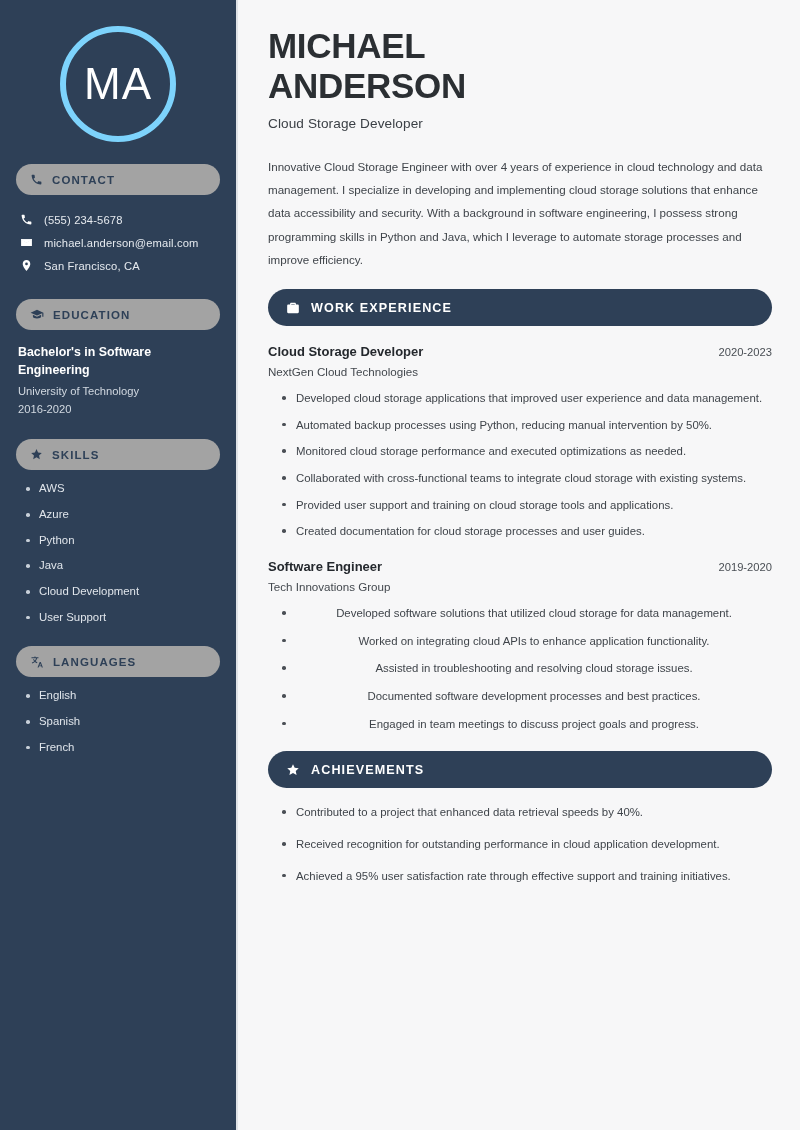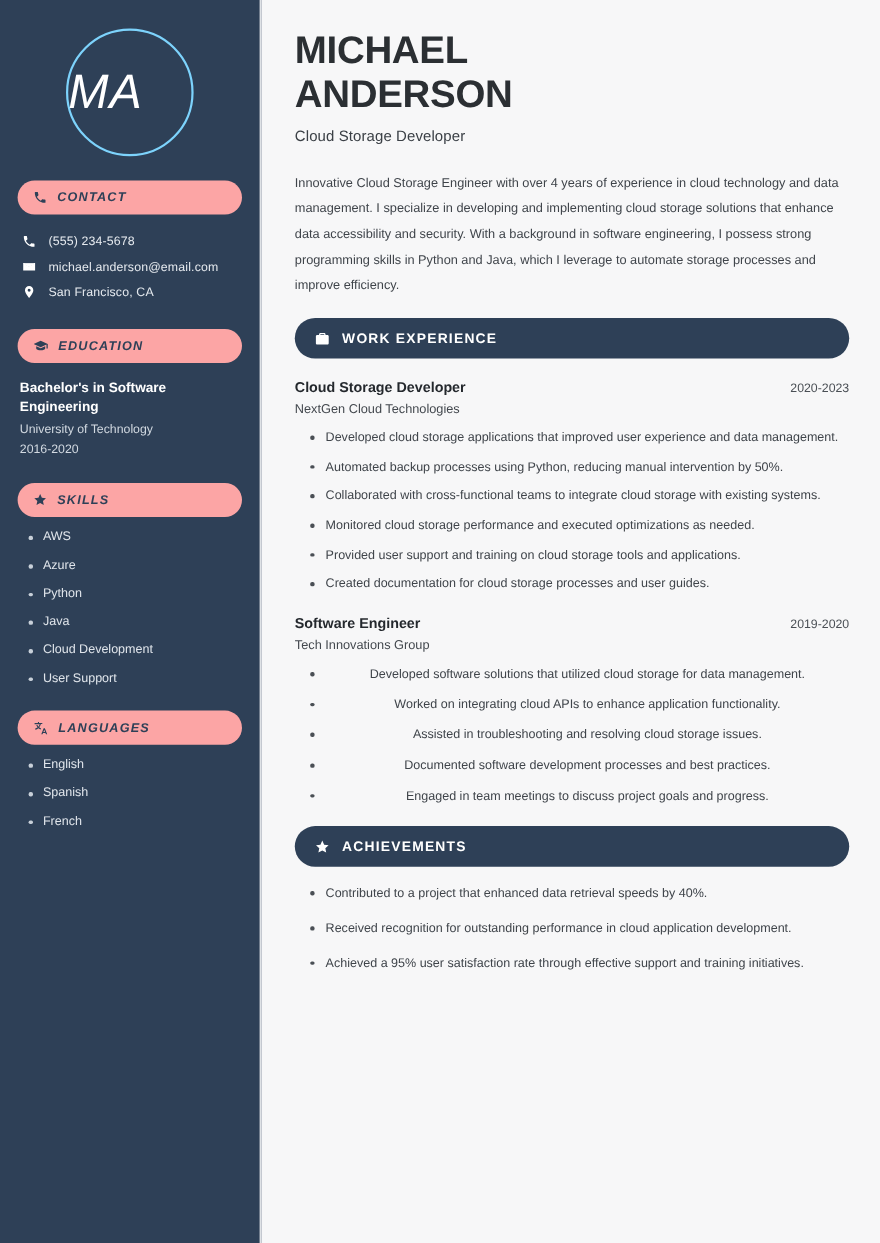--- a/index.html
+++ b/index.html
@@ -15,37 +15,36 @@
   .sidebar {
     width:238px; min-width:238px; height:1130px;
     background:#2e4057;
     border-right:2px solid #dfe2e6;
     padding:0 16px;
     position:relative;
   }
   .avatar-wrap { display:flex; justify-content:center; margin-top:26px; }
   .avatar {
     width:116px; height:116px; border-radius:50%;
-    border:2px solid #7dd3fc;
-    display:flex; align-items:center; justify-content:flex-start;font-style:italic;
+    border:6px solid #7dd3fc;
+    display:flex; align-items:center; justify-content:center;
   }
   .avatar-initials {
     color:#ffffff; font-size:44px; font-weight:400; letter-spacing:1px;
     line-height:1;
   }
 
   .pill {
     margin-top:22px;
-    background:#fca5a5;
+    background:#a3a3a3;
     border-radius:999px;
     height:31px;
     display:flex; align-items:center;
     padding:0 14px;
     gap:9px;
-    font-style:italic;
   }
   .pill .pill-label {
     color:#2e4057; font-size:11.5px; font-weight:bold; letter-spacing:1.1px;
   }
   .pill svg { display:block; }
 
   .contact-list { margin-top:13px; }
   .contact-item {
     display:flex; align-items:center; gap:11px;
     padding:5px 0 5px 4px;
@@ -238,22 +237,22 @@
 
     <div class="job">
       <div class="job-head">
         <span class="job-role">Cloud Storage Developer</span>
         <span class="job-dates">2020-2023</span>
       </div>
       <div class="job-company">NextGen Cloud Technologies</div>
       <ul class="bullets">
         <li>Developed cloud storage applications that improved user experience and data management.</li>
         <li>Automated backup processes using Python, reducing manual intervention by 50%.</li>
+        <li>Monitored cloud storage performance and executed optimizations as needed.</li>
         <li>Collaborated with cross-functional teams to integrate cloud storage with existing systems.</li>
-        <li>Monitored cloud storage performance and executed optimizations as needed.</li>
         <li>Provided user support and training on cloud storage tools and applications.</li>
         <li>Created documentation for cloud storage processes and user guides.</li>
       </ul>
     </div>
 
     <div class="job">
       <div class="job-head">
         <span class="job-role">Software Engineer</span>
         <span class="job-dates">2019-2020</span>
       </div>

